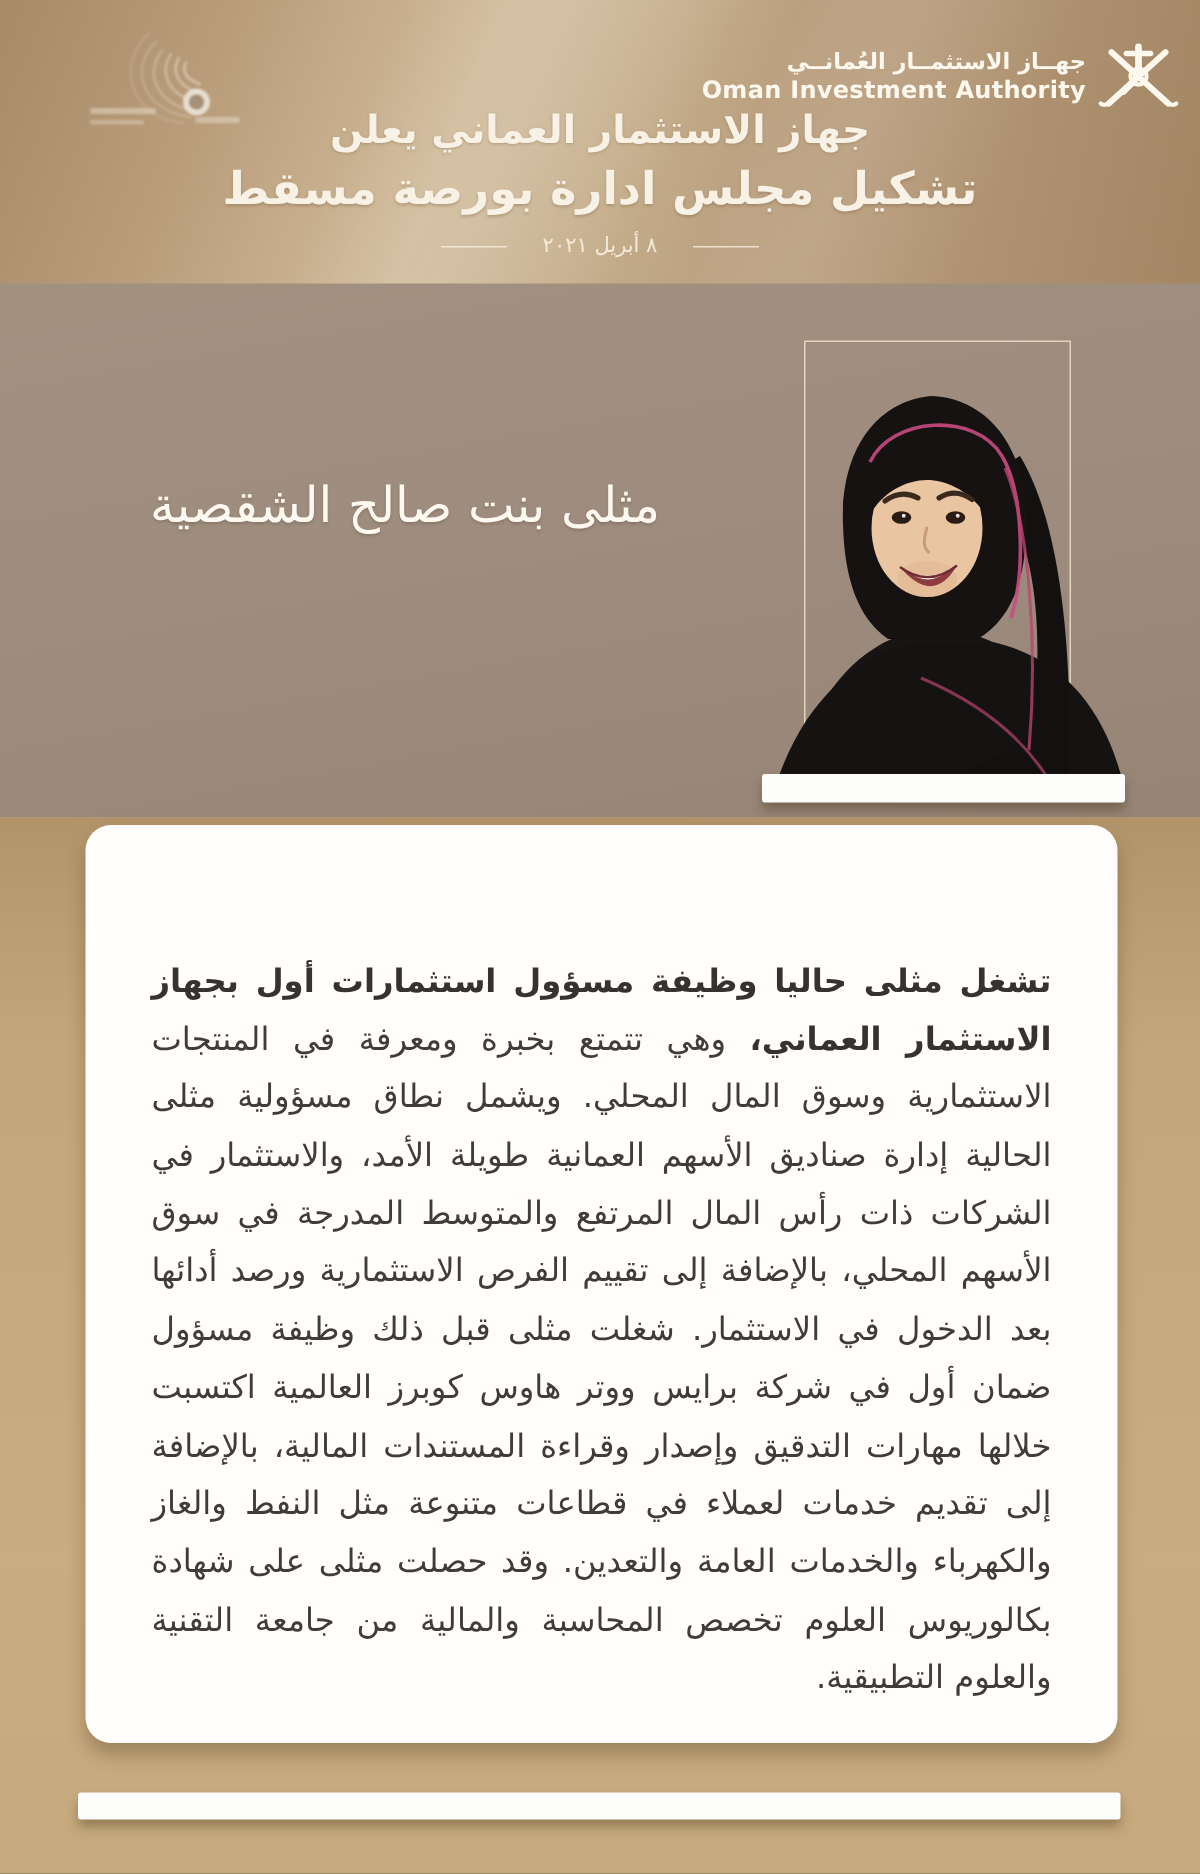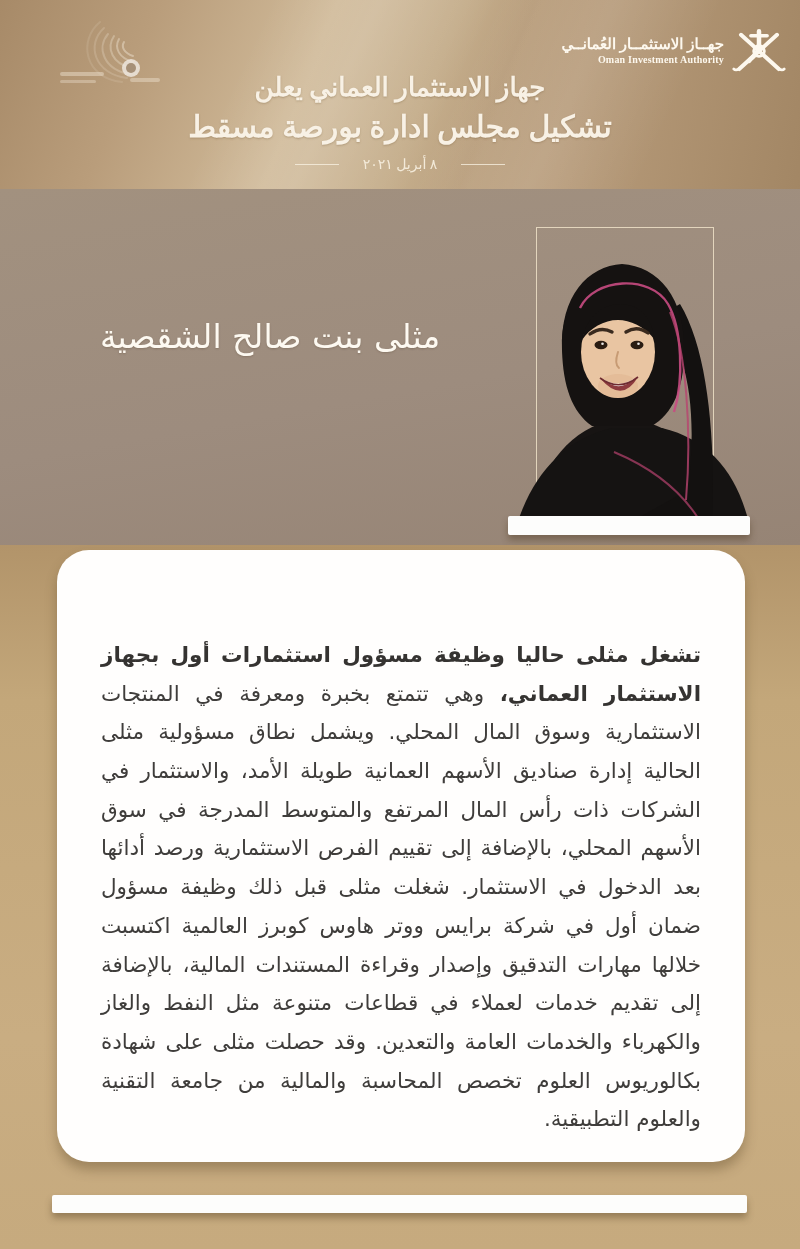--- a/index.html
+++ b/index.html
@@ -13,37 +13,36 @@
 
   
   .header-band {
     position:absolute; left:0; top:0; width:800px; height:229px;
     background:
       linear-gradient(112deg,
         #a78a68 0%, #b99d7b 18%, #d0ba99 38%, #c5ae8c 52%,
         #b1957425 60%, #b2977600 61%),
       linear-gradient(100deg, #ab8f6e 0%, #c2ab89 40%, #b79b7a 70%, #a28664 100%);
     border-bottom:3px solid #d7c6a6;
-    font-family:Liberation Serif, serif;
   }
   .header-sheen {
     position:absolute; inset:0;
     background:linear-gradient(115deg, rgba(255,255,255,0) 30%,
       rgba(255,255,255,.14) 42%, rgba(255,255,255,0) 55%,
       rgba(255,255,255,.10) 68%, rgba(255,255,255,0) 80%);
   }
 
   .mse-watermark { position:absolute; left:34px; top:12px; width:140px; height:92px;
     opacity:.75; filter:blur(.6px); }
 
   .oia-logo { position:absolute; right:14px; top:24px; display:flex;
     align-items:center; gap:8px; color:#fdf8ee; }
   .oia-text { text-align:right; line-height:1.25; }
   .oia-text .ar { font-size:15px; font-weight:bold; letter-spacing:.5px; direction:rtl; }
-  .oia-text .en { font-size:10px; font-weight:bold; letter-spacing:.2px; }
+  .oia-text .en { font-size:16px; font-weight:bold; letter-spacing:.2px; }
   .oia-emblem { width:54px; height:54px; }
 
   .headline { position:absolute; left:0; width:800px; text-align:center;
     color:#f8f1e5; font-weight:bold; direction:rtl;
     text-shadow:0 1px 2px rgba(120,95,60,.35); }
   .headline.l1 { top:72px; font-size:26px; }
   .headline.l2 { top:109px; font-size:30px; }
 
   .date-row { position:absolute; left:0; top:156px; width:800px;
     display:flex; align-items:center; justify-content:center; gap:24px;
@@ -70,21 +69,21 @@
     background:#fdfdfc; border-radius:2px;
     box-shadow:0 5px 7px rgba(80,60,35,.45); }
 
   
   .bottom-band {
     position:absolute; left:0; top:545px; width:800px; height:704px;
     background:linear-gradient(180deg,#b2946a 0%, #c3a77a 22%, #c9ad82 70%, #c6aa7e 100%);
   }
   .bio-card {
     position:absolute; left:57px; top:5px; width:688px; height:612px;
-    background:#fffefd; border-radius:32px;
+    background:#fffefd; border-radius:17px;
     box-shadow:0 8px 12px rgba(92,70,40,.38);
     padding:86px 44px 0 44px;
   }
   .bio-text { direction:rtl; text-align:justify; font-size:21.5px;
     line-height:1.8; color:#3f3d3b; }
   .bio-text .lead { font-weight:bold; color:#353331; }
 
   .footer-bar { position:absolute; left:52px; top:650px; width:695px; height:18px;
     background:#fdfdfc; border-radius:2px;
     box-shadow:0 5px 7px rgba(92,70,40,.45); }

